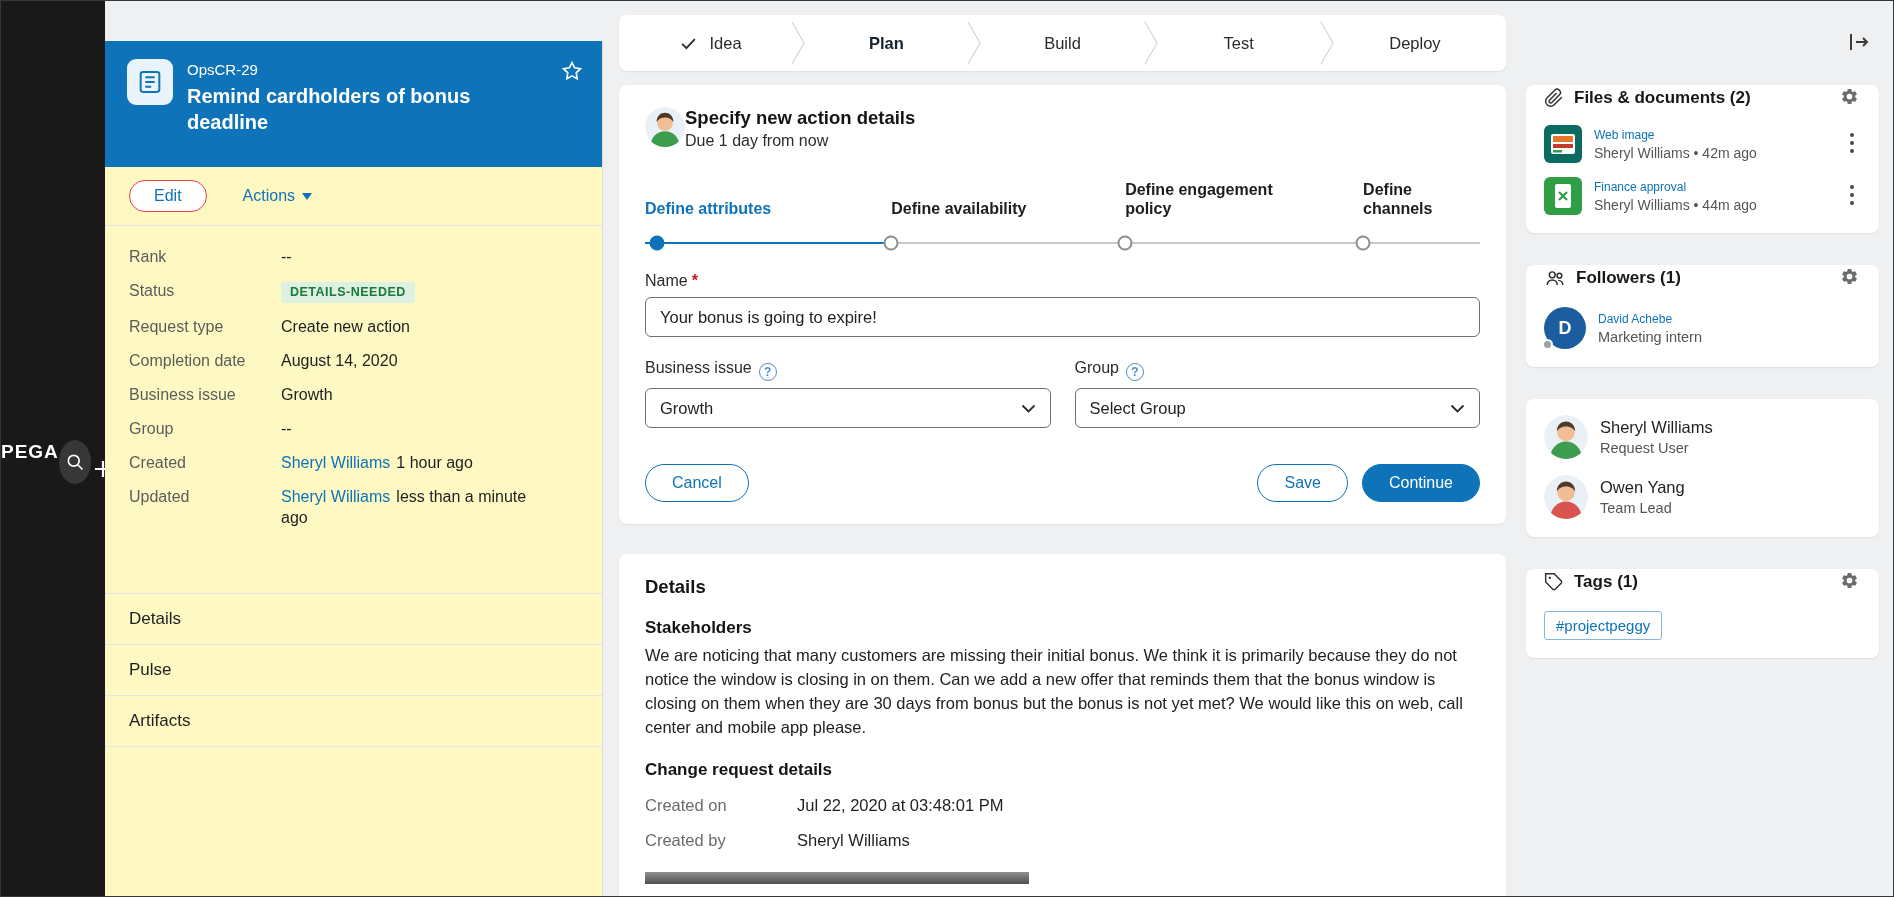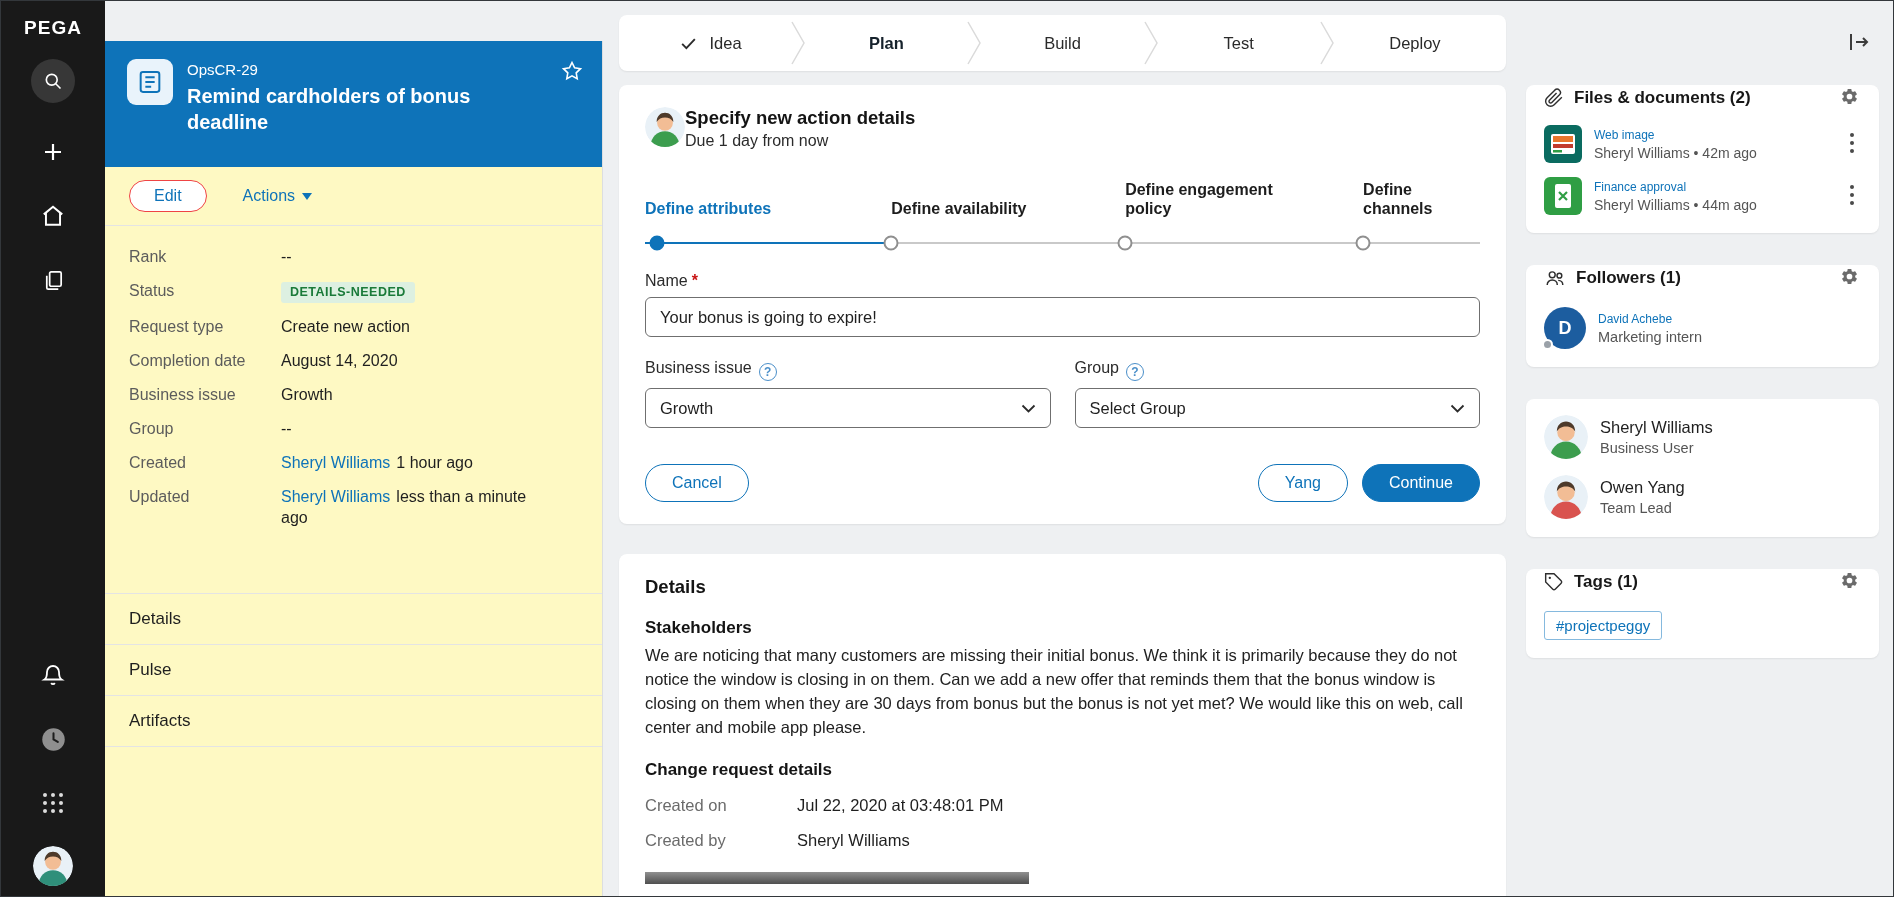--- a/index.html
+++ b/index.html
@@ -2,21 +2,21 @@
 <html><head>
 <meta charset="utf-8">
 <style>
   * { box-sizing: border-box; }
   html,body { margin:0; padding:0; background:#fff; }
   body { font-family:"Liberation Sans", sans-serif; color:#1f1f1f; }
 
   .app { width:1894px; height:897px; display:flex; border:1px solid #33373b; overflow:hidden; background:#eef0f2; }
 
   
-  .rail { flex:0 0 104px; width:104px; background:#191919; display:flex; flex-direction:column; align-items:center; padding:16px 0 10px; }
+  .rail { flex:0 0 104px; width:104px; background:#191919; display:flex; flex-direction:row; align-items:center; padding:16px 0 10px; }
   .rail-logo { color:#fff; font-weight:700; font-size:19px; letter-spacing:1px; }
   .rail-search { margin-top:20px; width:44px; height:44px; border-radius:50%; background:#373737; border:none; display:flex; align-items:center; justify-content:center; cursor:pointer; }
   .rail-btn { background:none; border:none; margin-top:34px; cursor:pointer; display:flex; align-items:center; justify-content:center; width:44px; height:30px; padding:0; }
   .rail-spacer { flex:1; }
   .rail-avatar { width:40px; height:40px; border-radius:50%; overflow:hidden; margin-top:28px; cursor:pointer; border:none; padding:0; background:none; }
 
   
   .case-panel { flex:0 0 498px; width:498px; background:#fef9c3; border-right:1px solid #dcdee0; display:flex; flex-direction:column;margin-top:40px; }
   .case-header { background:#0e73b9; color:#fff; padding:18px 20px 20px 22px; display:flex; gap:14px; position:relative; min-height:126px; }
   .case-icon { width:46px; height:46px; border-radius:9px; background:#e9f3fb; display:flex; align-items:center; justify-content:center; flex:0 0 46px; }
@@ -355,21 +355,21 @@
               <svg width="15" height="9" viewBox="0 0 15 9" fill="none" stroke="#2b2b2b" stroke-width="1.8">
                   <path d="M1.5 1.5l6 6 6-6"></path>
                 </svg>
             </div>
           </div>
         </div>
 
         <div class="form-actions">
           <button class="btn-pill">Cancel</button>
           <div class="fa-spacer"></div>
-          <button class="btn-pill btn-save">Yang</button>
+          <button class="btn-pill btn-save">Save</button>
           <button class="btn-pill btn-primary">Continue</button>
         </div>
       </section>
 
       <section class="card details-card">
         <div class="dc-title">Details</div>
         <div class="dc-sub">Stakeholders</div>
         <p class="dc-text" style="margin:6px 0 0;">We are noticing that many customers are missing their initial bonus. We think it is primarily because they do not notice the window is closing in on them. Can we add a new offer that reminds them that the bonus window is closing on them when they are 30 days from bonus but the bonus is not yet met? We would like this on web, call center and mobile app please.</p>
         <div class="dc-sub">Change request details</div>
         <div class="dc-rows">
@@ -457,21 +457,21 @@
 
       <section class="rcard">
         <div class="person-row">
           <div class="avatar-44">
             <svg width="44" height="44" style="color:#3c9d4e">
                 <use href="#i-face"></use>
               </svg>
           </div>
           <div>
             <div class="pname">Sheryl Williams</div>
-            <div class="prole">Business User</div>
+            <div class="prole">Request User</div>
           </div>
         </div>
         <div class="person-row">
           <div class="avatar-44">
             <svg width="44" height="44" style="color:#d9534f">
                 <use href="#i-face"></use>
               </svg>
           </div>
           <div>
             <div class="pname">Owen Yang</div>

